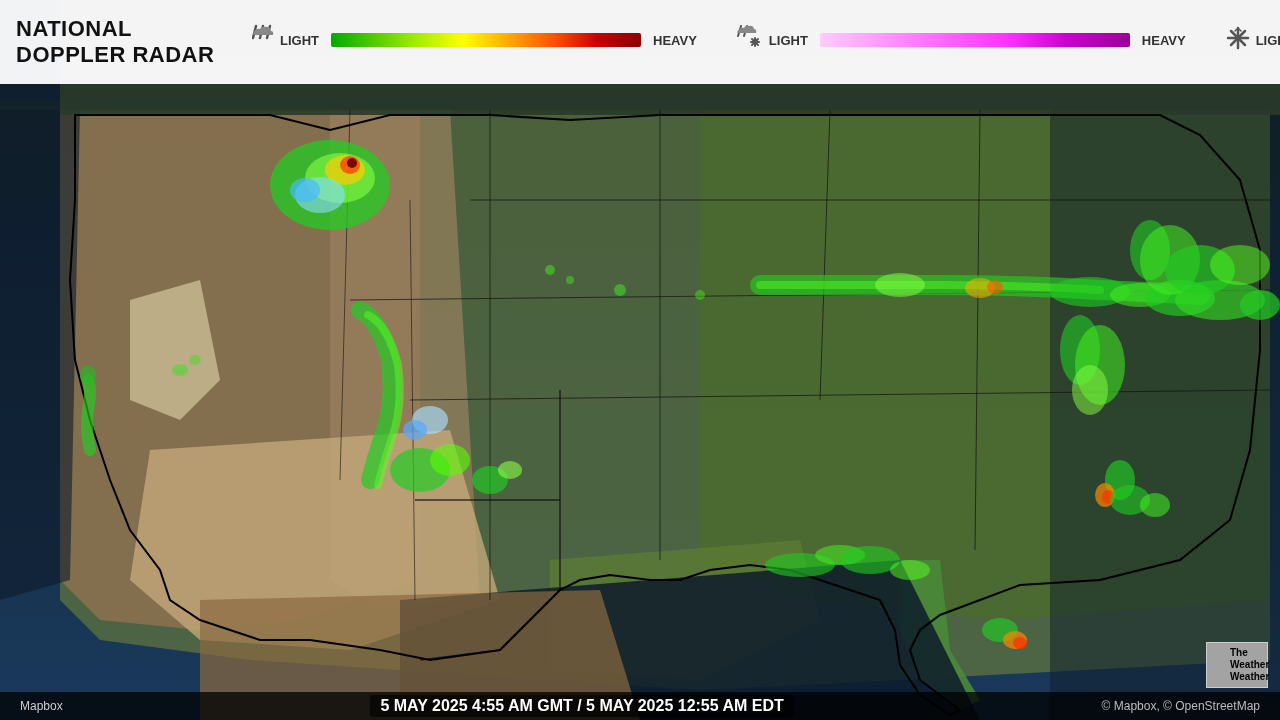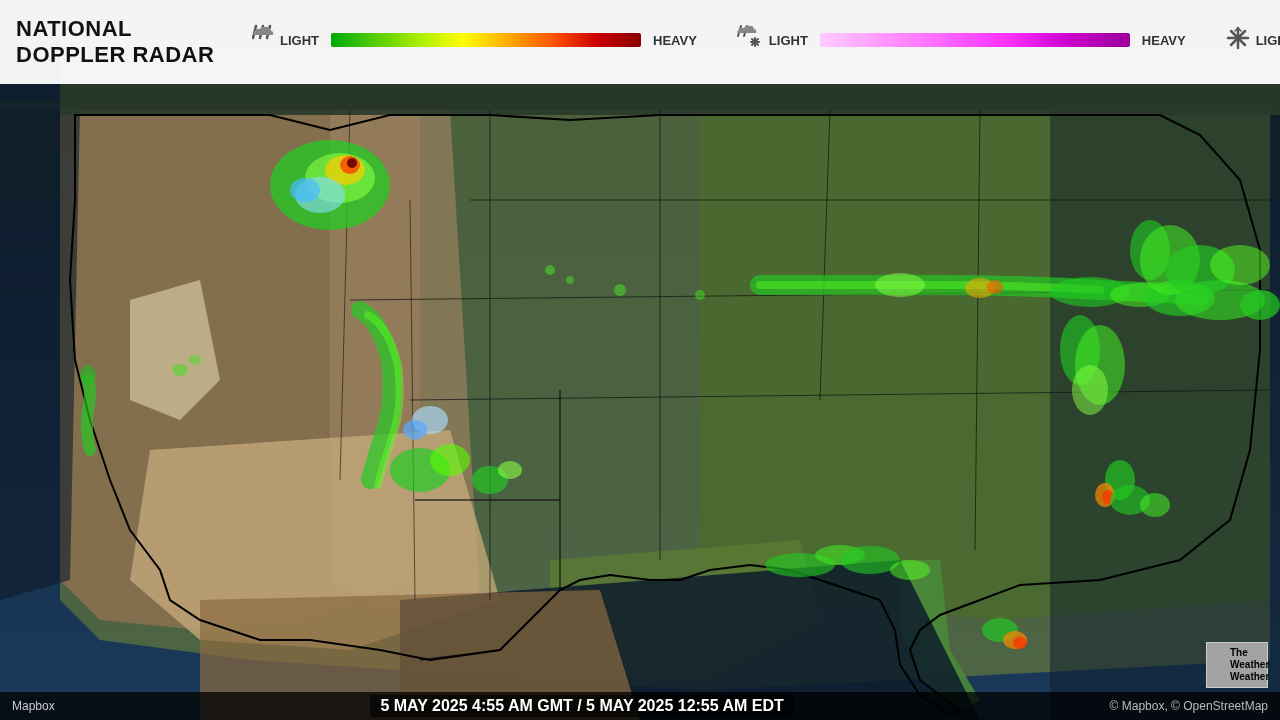--- a/index.html
+++ b/index.html
@@ -82,21 +82,21 @@
 
     
     #bottom-bar {
       position: absolute;
       bottom: 0; left: 0; right: 0;
       height: 28px;
       background: rgba(0,0,0,0.75);
       display: flex;
       align-items: center;
       justify-content: space-between;
-      padding: 0 12px;
+      padding: 0 20px;
       z-index: 10;
     }
 
     #mapbox-label {
       color: #ccc;
       font-size: 12px;
     }
 
     #timestamp {
       color: #fff;

